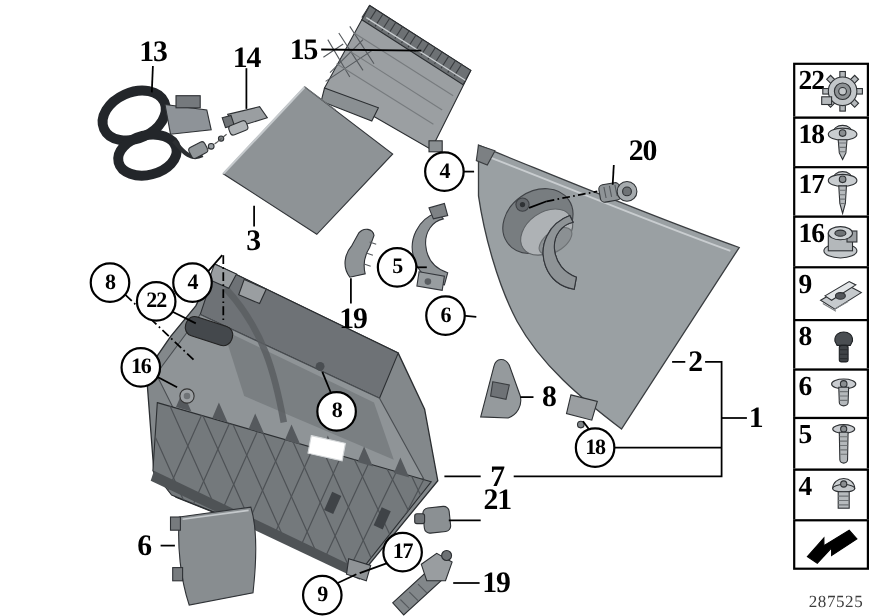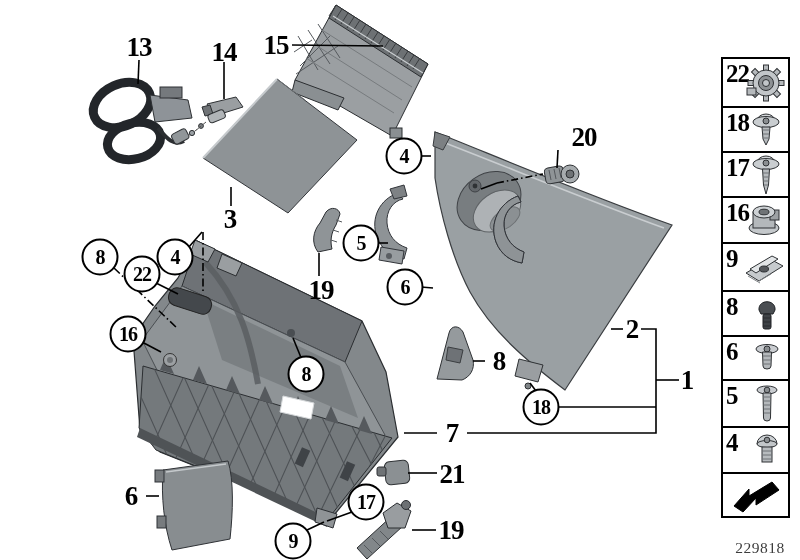--- a/index.html
+++ b/index.html
@@ -194,21 +194,21 @@
   </g>
 </svg>
 
 <div class="callout plain" style="left:139px;top:47px">13</div>
 <div class="callout plain" style="left:224px;top:52px">14</div>
 <div class="callout plain" style="left:276px;top:45px">15</div>
 <div class="callout plain" style="left:230px;top:219px">3</div>
 <div class="callout plain" style="left:584px;top:137px">20</div>
 <div class="callout plain" style="left:321px;top:290px">19</div>
 <div class="callout plain" style="left:131px;top:496px">6</div>
-<div class="callout plain" style="left:452px;top:474px">21</div>
+<div class="callout plain" style="left:452px;top:454px">21</div>
 <div class="callout plain" style="left:451px;top:530px">19</div>
 <div class="callout plain" style="left:499px;top:361px">8</div>
 <div class="callout plain" style="left:632px;top:329px">2</div>
 <div class="callout plain" style="left:687px;top:380px">1</div>
 <div class="callout plain" style="left:452px;top:433px">7</div>
 
 <div class="callout circled" style="left:404px;top:156px">4</div>
 <div class="callout circled" style="left:361px;top:243px">5</div>
 <div class="callout circled" style="left:405px;top:287px">6</div>
 <div class="callout circled" style="left:100px;top:257px">8</div>
@@ -342,15 +342,15 @@
   </div>
 
   <div class="cell arrowcell" style="height:46px">
     <svg width="52" height="38" viewBox="0 0 52 38">
       <path d="M4,30 L19,13 L19,20 L42,6 L49,14 L26,29 L26,22 L13,36 Z" fill="#000" stroke="#000"></path>
     </svg>
   </div>
 
 </div>
 
-<div id="part-number">229818</div>
+<div id="part-number">287525</div>
 
 </div>
 
 </body></html>

